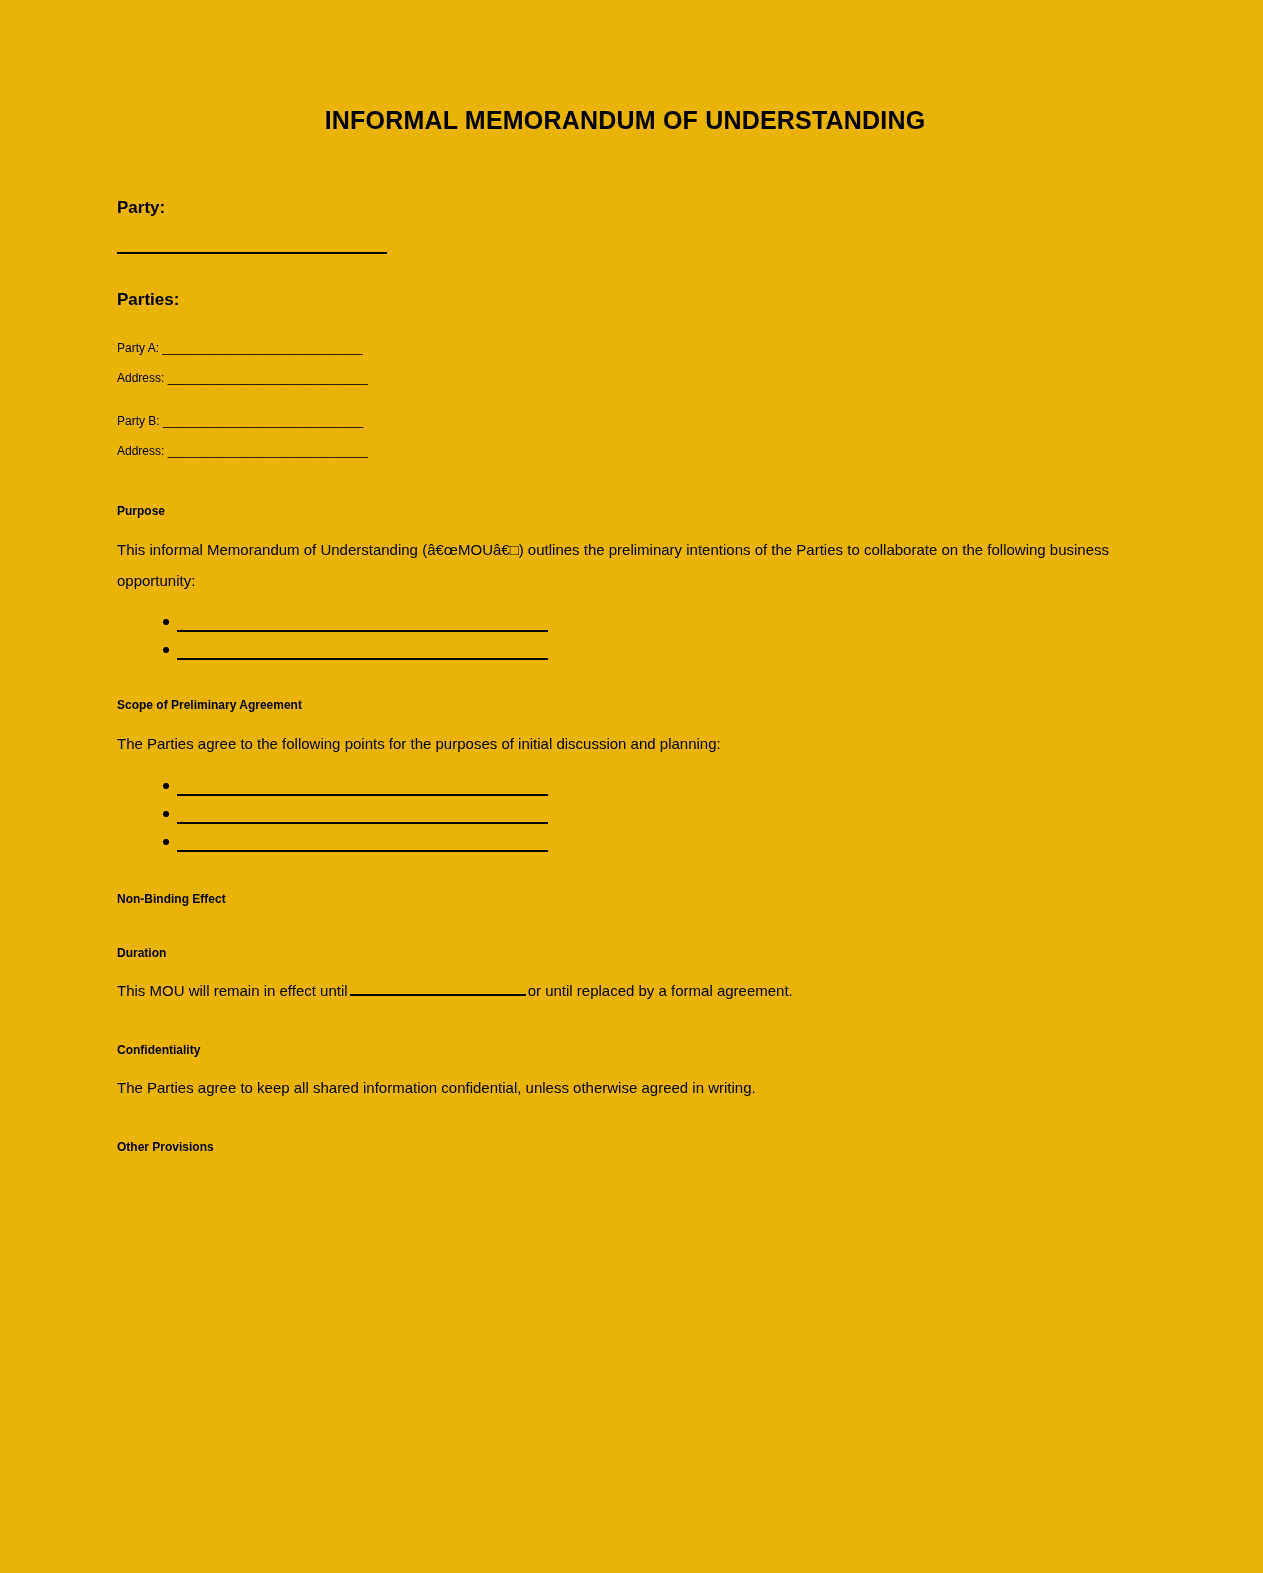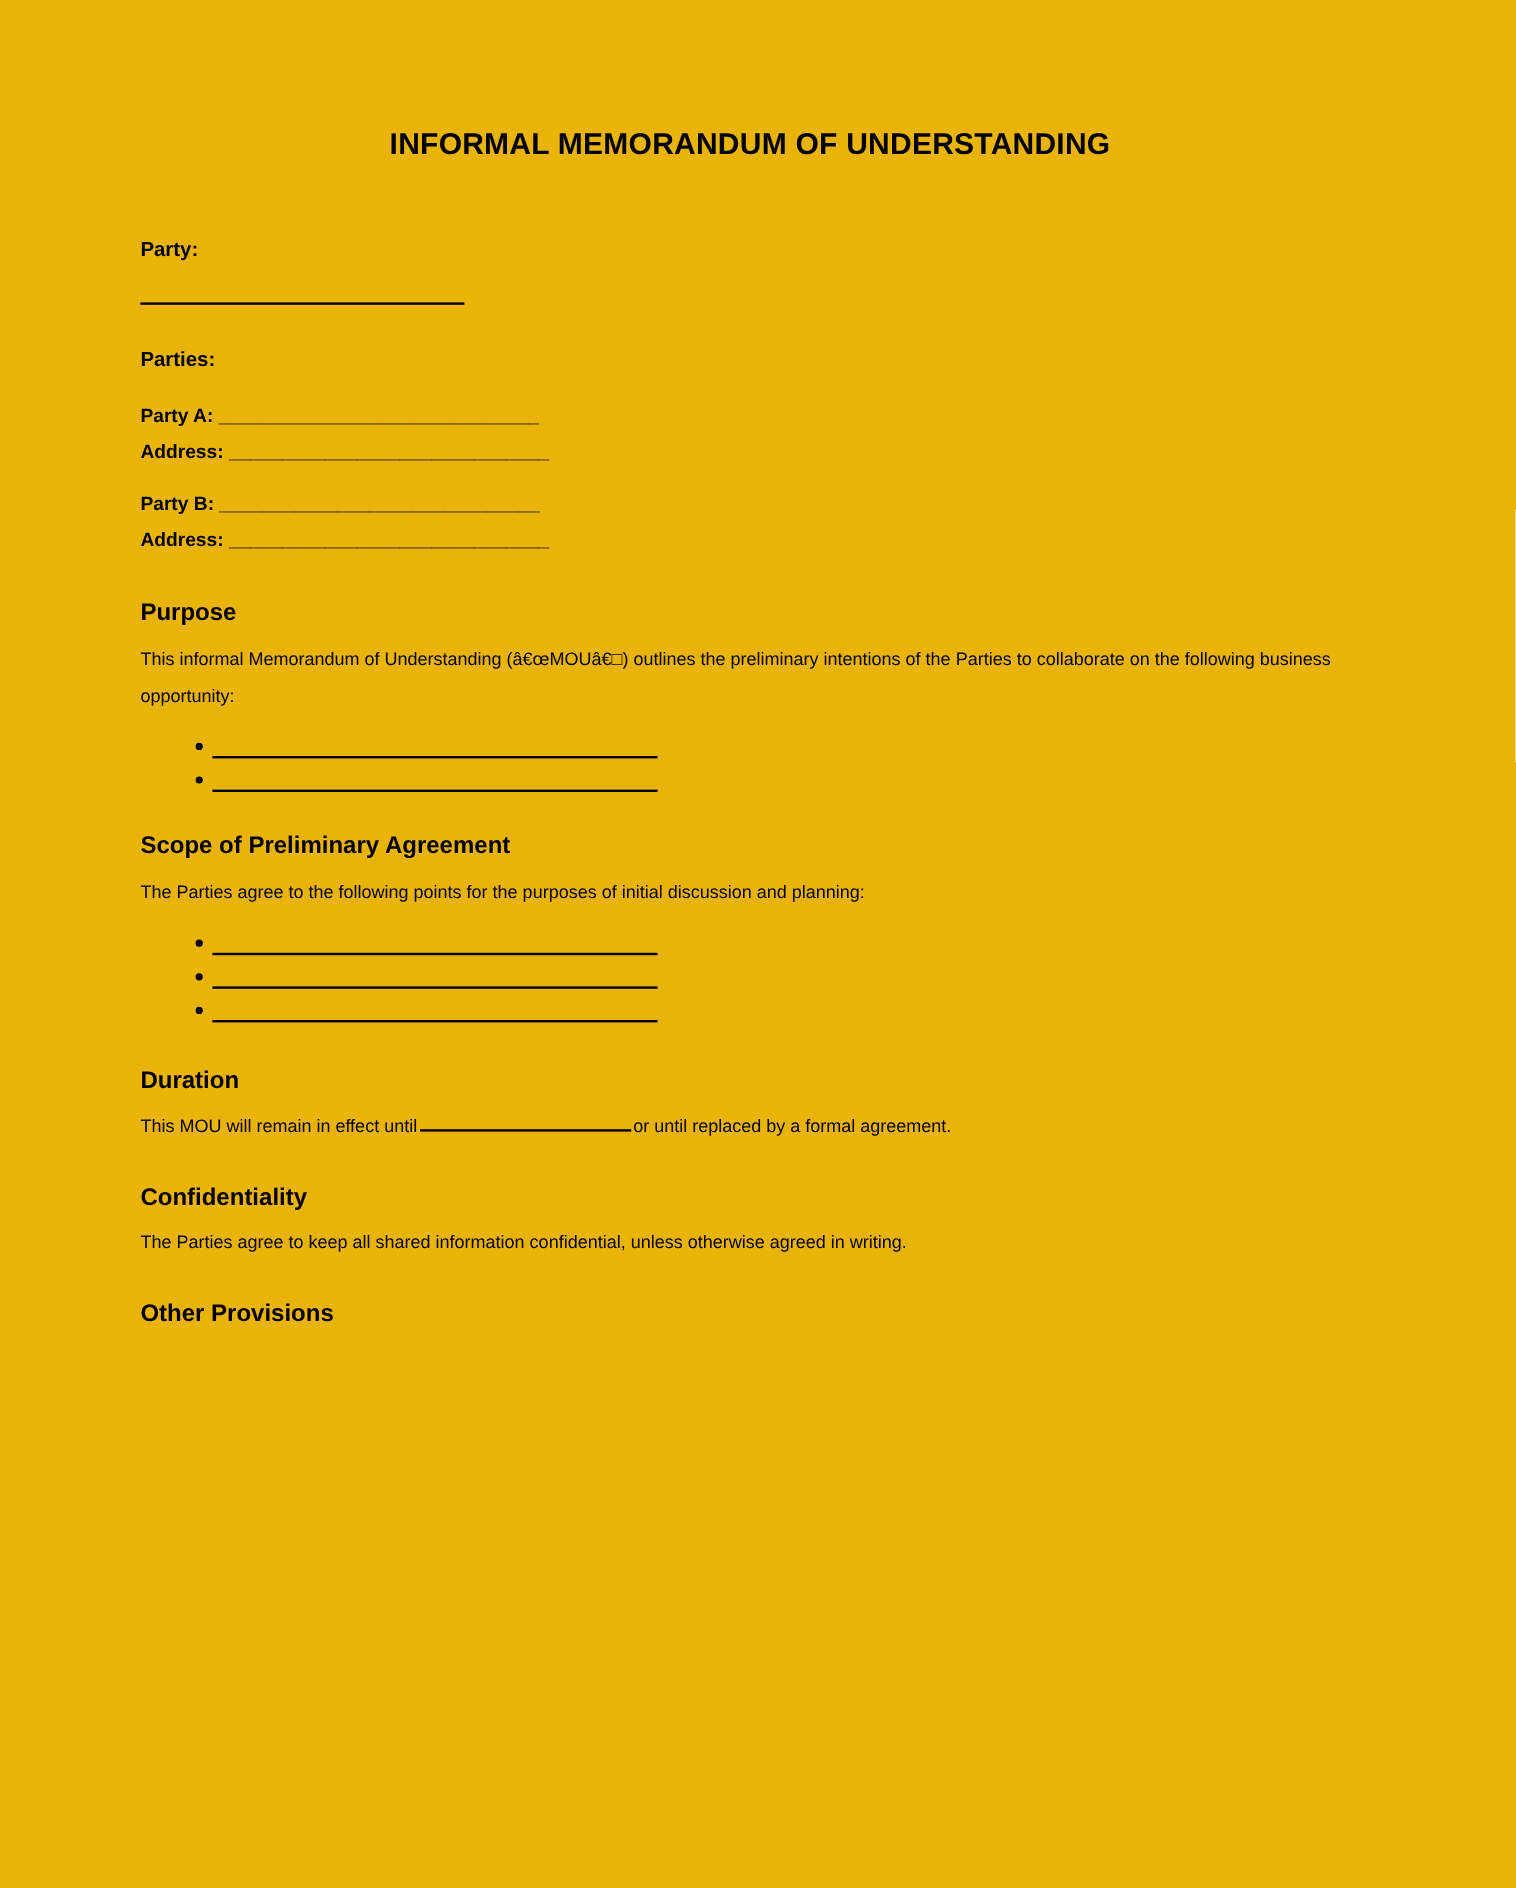--- a/index.html
+++ b/index.html
@@ -48,35 +48,35 @@
   
   .block-label {
     font-weight: bold;
     font-size: 17px;
     line-height: 22px;
     margin: 0;
   }
 
   .section-heading {
     font-weight: bold;
-    font-size: 20px;
+    font-size: 12px;
     line-height: 22px;
     margin: 0;
   }
 
   .body-text {
     font-size: 15px;
     line-height: 31px;
     margin: 0;
     font-weight: normal;
   }
 
   .field-line {
-    font-weight: bold;
-    font-size: 16px;
+    font-weight: normal;
+    font-size: 12px;
     line-height: 30px;
     margin: 0;
     white-space: pre;
   }
 
   
   .date-rule {
     width: 270px;
     height: 0;
     border-bottom: 2px solid #000000;
@@ -184,20 +184,21 @@
       <li>
         <span class="bullet"></span>
         <span class="rule"></span>
       </li>
       <li>
         <span class="bullet"></span>
         <span class="rule"></span>
       </li>
     </ul>
 
+    <div class="section-heading sp-nonbinding">Non-Binding Effect</div>
 
     <div class="section-heading sp-duration">Duration</div>
     <div class="body-text sp-dur-body"><span>This MOU will remain in effect until</span><span class="inline-blank"></span><span>or until replaced by a formal agreement.</span></div>
 
     <div class="section-heading sp-conf">Confidentiality</div>
     <div class="body-text sp-conf-body">The Parties agree to keep all shared information confidential, unless otherwise agreed in writing.</div>
 
     <div class="section-heading sp-other">Other Provisions</div>
 
   </div>

